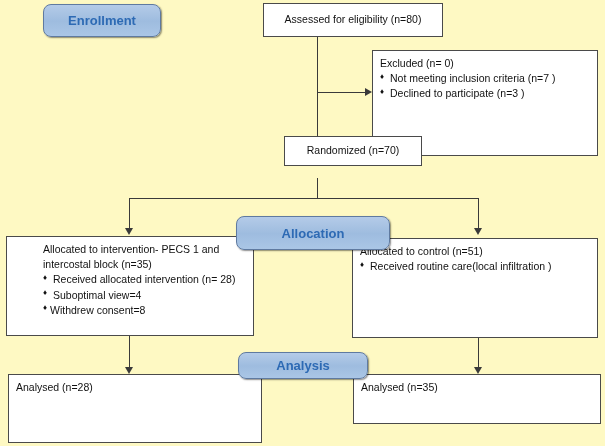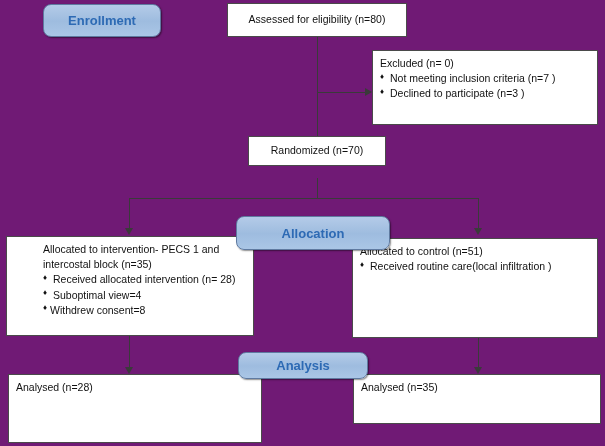--- a/index.html
+++ b/index.html
@@ -7,40 +7,41 @@
     padding: 0;
     background: #ffffff;
   }
   body {
     font-family: "Liberation Sans", sans-serif;
   }
   #diagram {
     position: relative;
     width: 605px;
     height: 446px;
-    background: #701a75;
+    background: #fef9c3;
     overflow: hidden;
   }
 
   
   .box {
     position: absolute;
     box-sizing: border-box;
     border: 1px solid #4a4a4a;
     background: #ffffff;
     font-size: 10.5px;
     line-height: 1.45;
     color: #111111;
     padding: 5px 7px;
   }
   .box.center {
     display: flex;
     align-items: center;
     justify-content: center;
     padding: 3px;
+    margin-left: 36px;
   }
   .box .line {
     white-space: nowrap;
   }
   .box ul {
     list-style: none;
     margin: 0;
     padding: 0;
   }
   .box ul li {
@@ -116,21 +117,21 @@
 
   <div class="box center" style="left:227px; top:3px; width:180px; height:34px;">
     <span class="line">Assessed for eligibility (n=80)</span>
   </div>
 
   <div class="vline" style="left:317px; top:37px; height:116px;"></div>
 
   <div class="hline" style="left:317px; top:92px; width:48px;"></div>
   <div class="arrow-right" style="left:365px; top:88px;"></div>
 
-  <div class="box" style="left:372px; top:50px; width:226px; height:75px;">
+  <div class="box" style="left:372px; top:50px; width:226px; height:106px;">
     <div class="line">Excluded (n= 0)</div>
     <ul>
       <li>Not meeting inclusion criteria (n=7  )</li>
       <li>Declined to participate (n=3  )</li>
     </ul>
   </div>
 
   <div class="arrow-down" style="left:313px; top:147px;"></div>
 
   <div class="box center" style="left:248px; top:136px; width:138px; height:30px;">

